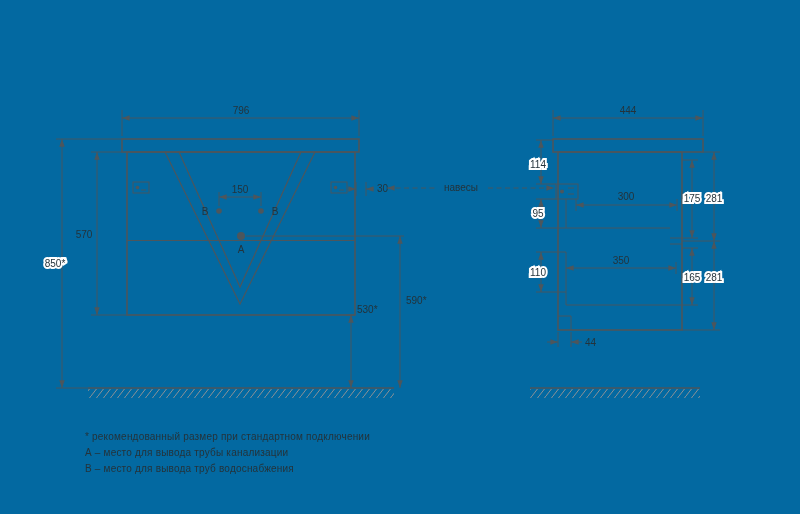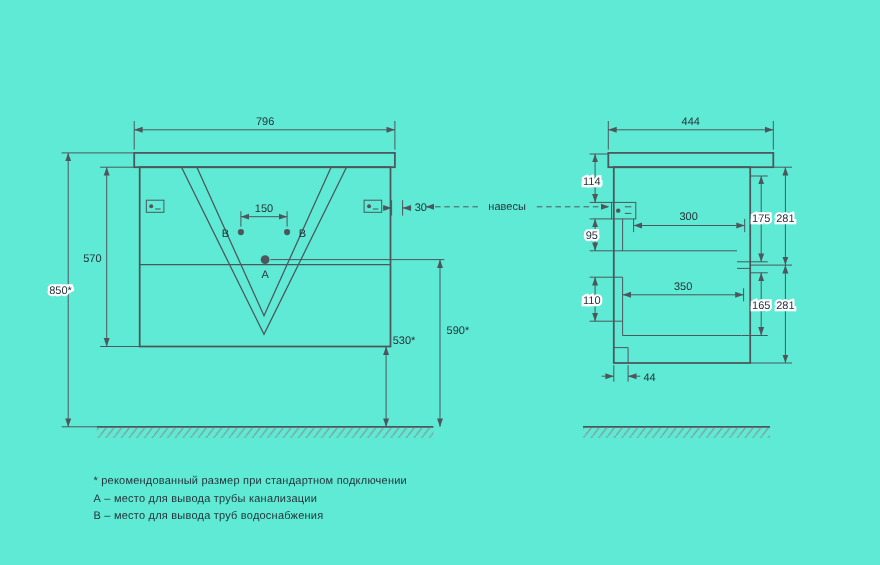--- a/index.html
+++ b/index.html
@@ -1,16 +1,16 @@
 <!DOCTYPE html>
 <html style="--line: #4d565c; --text: #24333b; --ground: #8a9094;"><head>
 <meta charset="utf-8">
 <style>
   html,body{margin:0;padding:0;background:#ffffff;}
-  .page{width:800px;height:514px;background:#5eead4;position:relative;overflow:hidden;
+  .page{width:800px;height:514px;background:#0369a1;position:relative;overflow:hidden;
         font-family:"Liberation Sans",sans-serif;}
   svg{display:block;}
   .ln{stroke:var(--line,#4d565c);fill:none;}
   .lw-main{stroke-width:1.6;}
   .lw-med{stroke-width:1.15;}
   .lw-thin{stroke-width:0.9;}
   .dash{stroke-dasharray:5 3.5;}
   .dot{fill:var(--line,#4d565c);stroke:none;}
   text{fill:var(--text,#24333b);font-size:10px;font-family:"Liberation Sans",sans-serif;}
   .t-mid{text-anchor:middle;}

